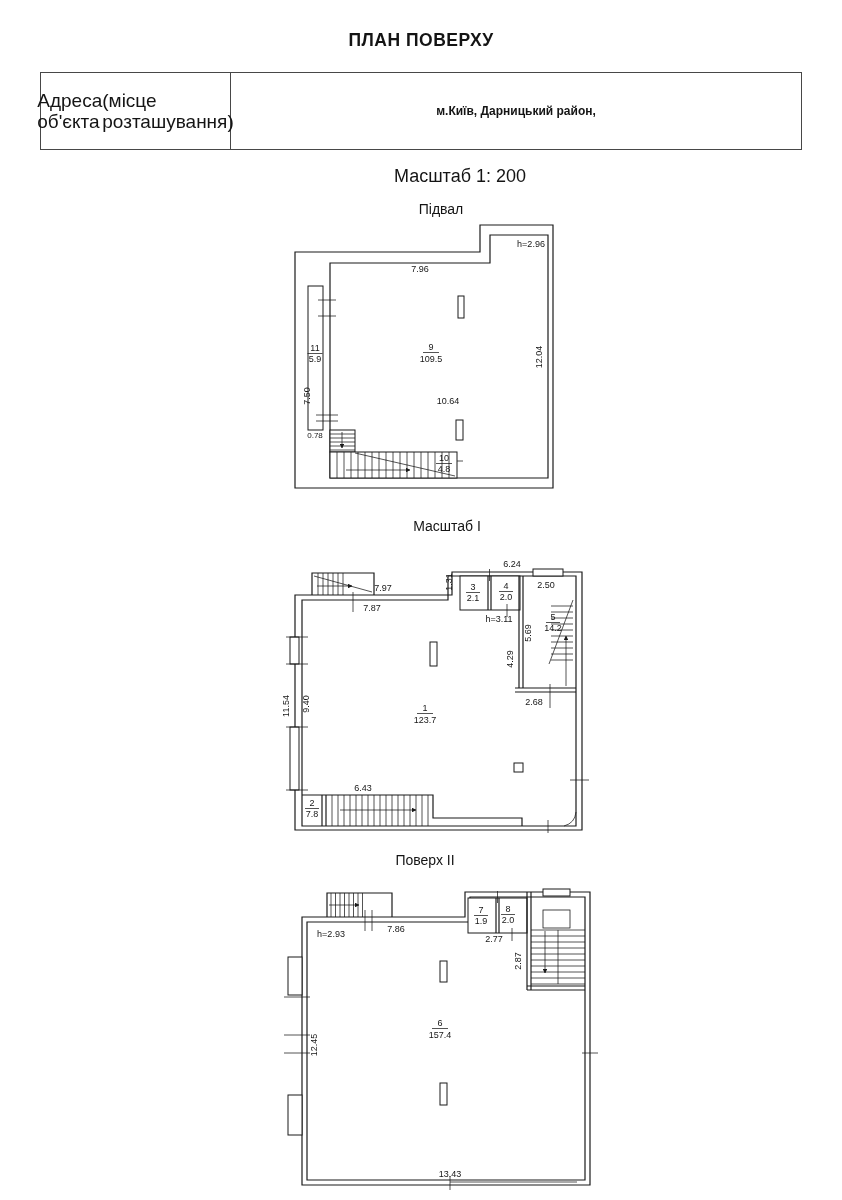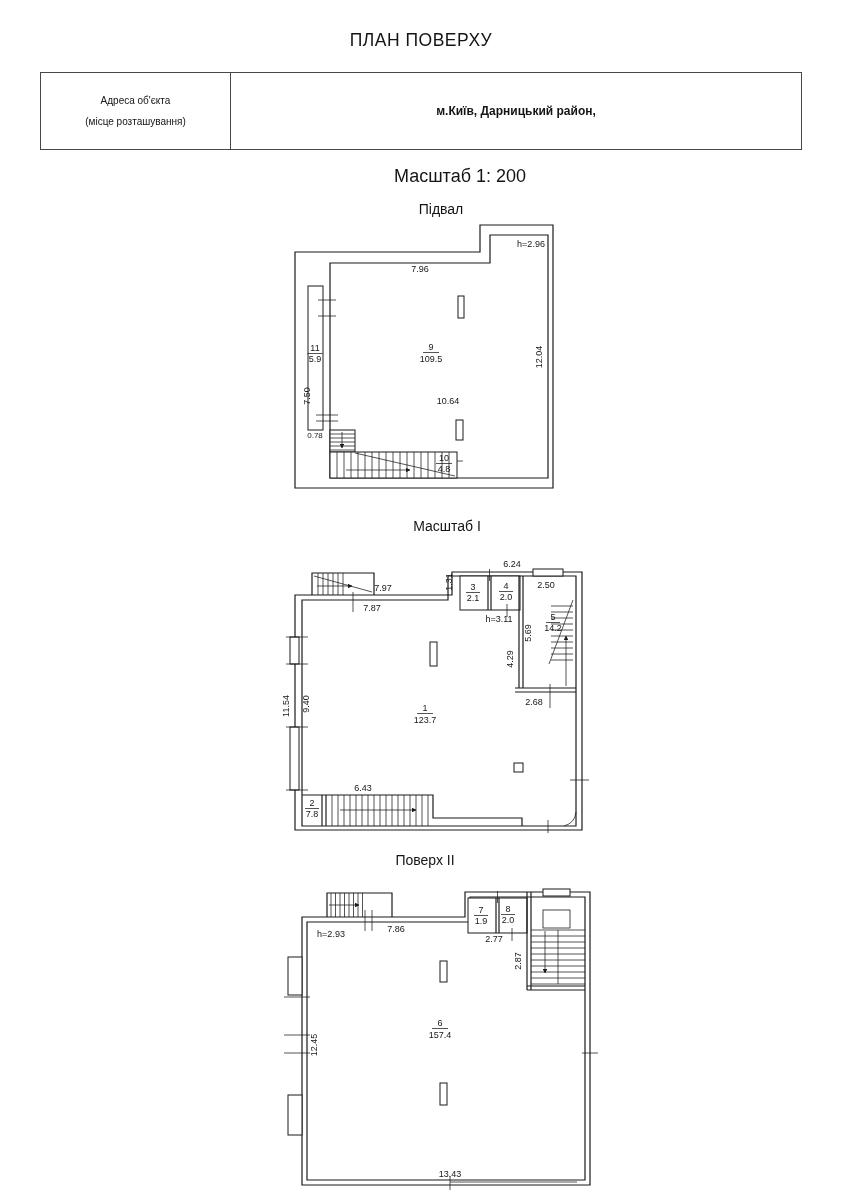--- a/index.html
+++ b/index.html
@@ -1,24 +1,24 @@
 <!DOCTYPE html>
 <html><head>
 <meta charset="utf-8">
 <style>
   html,body{margin:0;padding:0;background:#fff;}
   #page{position:relative;width:842px;height:1200px;background:#ffffff;overflow:hidden;
         font-family:"Liberation Sans",sans-serif;color:#141414;}
   .abs{position:absolute;}
-  .doc-title{top:30px;left:421px;transform:translateX(-50%);font-size:17.5px;font-weight:normal;letter-spacing:.5px;white-space:nowrap;}
+  .doc-title{top:30px;left:421px;transform:translateX(-50%);font-size:17.5px;font-weight:bold;letter-spacing:.5px;white-space:nowrap;}
   .scale-line{top:166px;left:460px;transform:translateX(-50%);font-size:18px;white-space:nowrap;}
   .plan-title{font-size:14px;white-space:nowrap;transform:translateX(-50%);}
   #addr-table{top:72px;left:40px;width:760px;height:76px;border:1.5px solid #474747;display:flex;}
-  #addr-table .cell-l{width:189px;border-right:1.5px solid #474747;display:flex;flex-direction:column;
-        align-items:center;justify-content:center;font-size:10px;line-height:21px;}
+  #addr-table .cell-l{width:189px;border-right:1.5px solid #474747;display:flex;flex-direction:row;
+        align-items:center;justify-content:center;font-size:19px;line-height:21px;}
   #addr-table .cell-r{flex:1;display:flex;flex-direction:column;align-items:center;justify-content:center;
         font-weight:bold;font-size:12px;line-height:25px;}
   svg text{font-family:"Liberation Sans",sans-serif;}
   .dim{font-size:9px;fill:#161616;text-anchor:middle;}
   .sm{font-size:8px;}
   .wl{fill:none;stroke:#1b1b1b;stroke-width:1.2;}
   .wt{fill:none;stroke:#1b1b1b;stroke-width:0.75;}
   .wf{fill:#ffffff;stroke:#1b1b1b;stroke-width:1;}
   .wn{fill:none;stroke:#1b1b1b;stroke-width:0.8;}
 </style>

